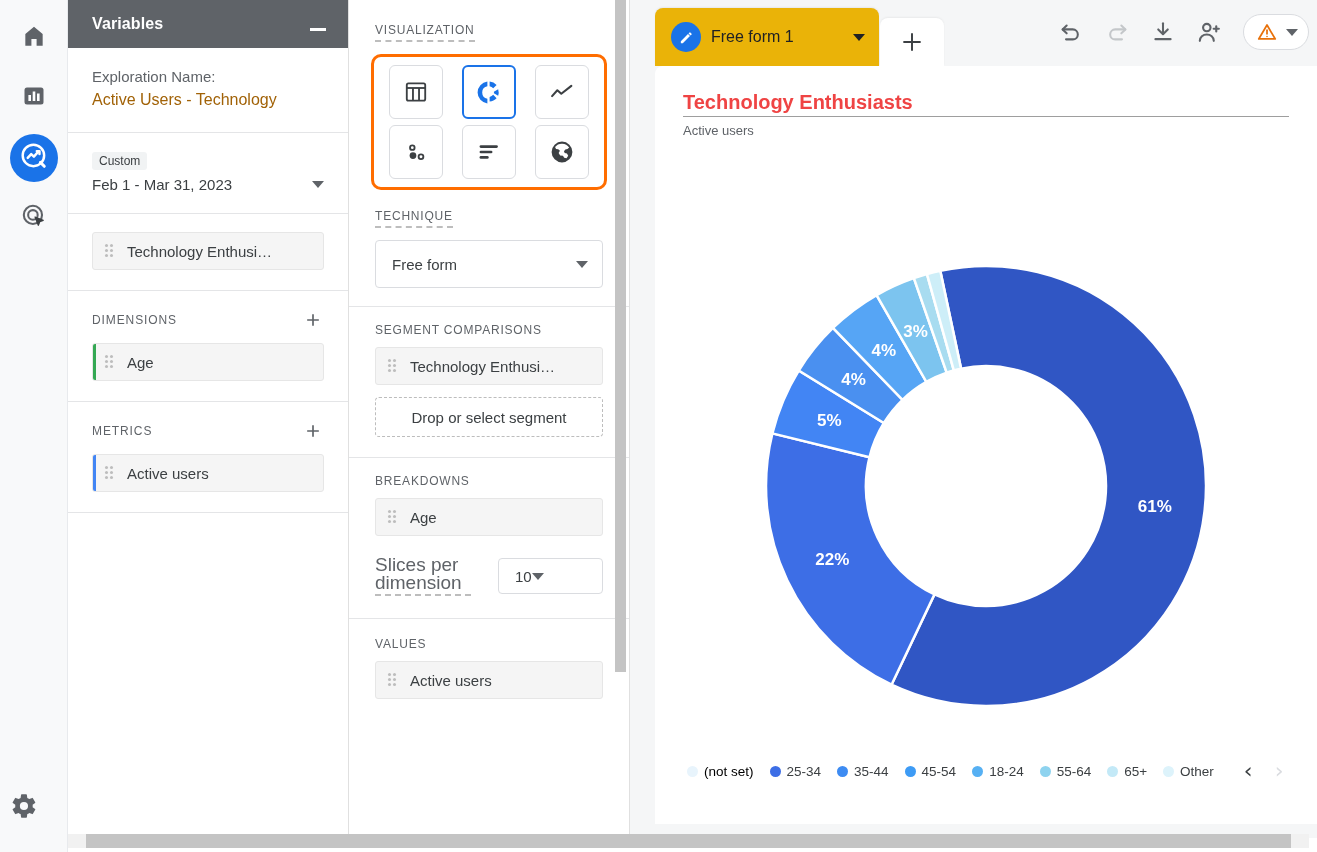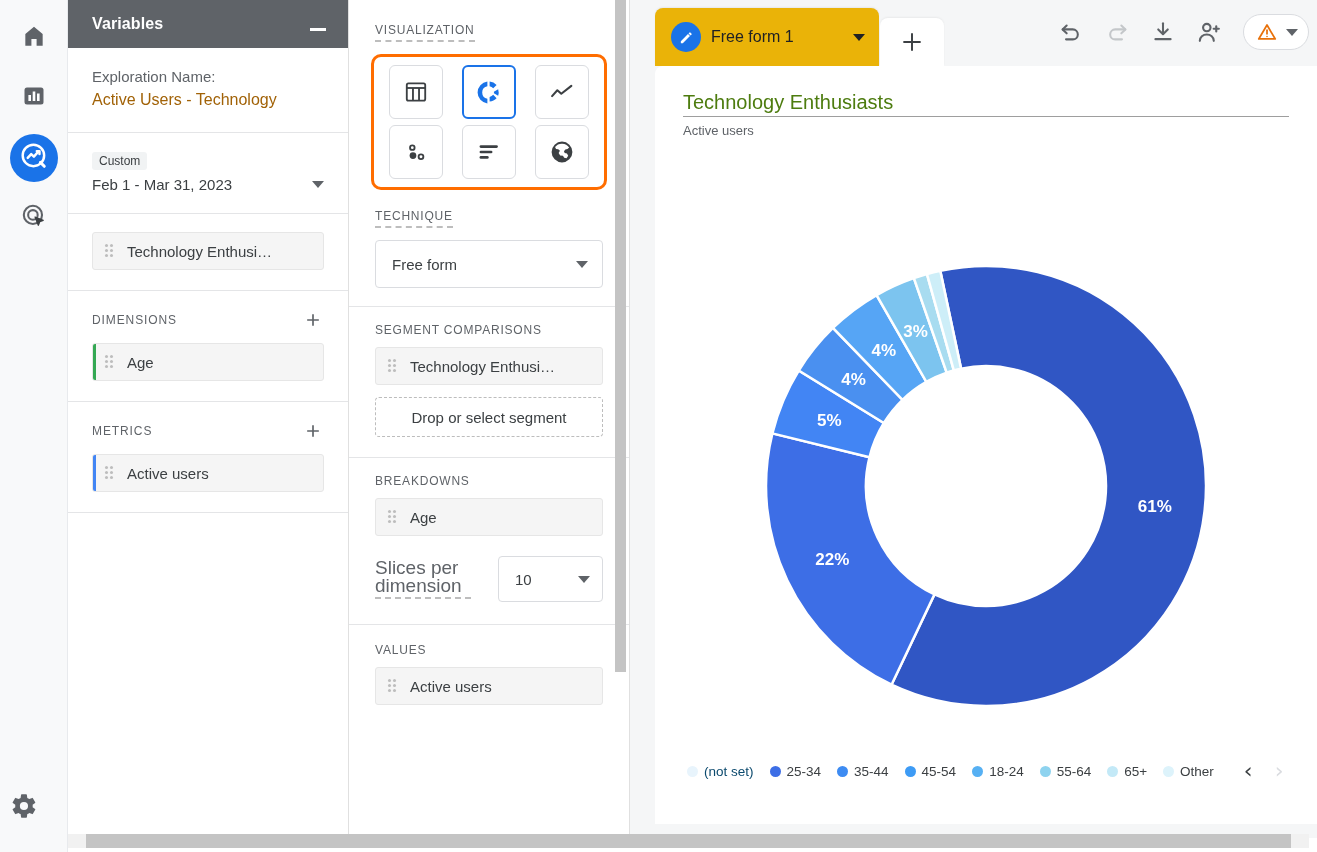--- a/index.html
+++ b/index.html
@@ -147,22 +147,22 @@
     height: 40px; border: 1px dashed #bdbdbd; border-radius: 4px;
     display: flex; align-items: center; justify-content: center;
     font-size: 15px; color: #3c4043; cursor: pointer;
   }
   .slices-row { display: flex; align-items: center; justify-content: space-between; margin-top: 20px; }
   .slices-label {
     font-size: 19px; color: #5f6368; line-height: 18px; width: 96px;
     border-bottom: 2px dashed #bdbdbd; padding-bottom: 2px;
   }
   .slices-select {
-    width: 105px; height: 46px; border: 1px solid #dadce0; border-radius: 4px;
-    display: flex; align-items: center; justify-content: space-between;
+    width: 105px; height: 36px; border: 1px solid #dadce0; border-radius: 4px;
+    display: flex; align-items: center; justify-content: flex-start;
     padding: 0 12px 0 16px; font-size: 15px; color: #3c4043; cursor: pointer;
   }
 
   
   .main { flex: 1; height: 838px; background: #f5f6f7; position: relative; display: flex; flex-direction: column; }
   .tabbar { height: 66px; display: flex; align-items: flex-end; padding-left: 25px; position: relative; flex: 0 0 66px; }
   .tab {
     height: 58px; min-width: 224px;
     background: #eab308; border-radius: 8px 8px 0 0;
     display: flex; align-items: center; padding: 0 14px 0 16px; gap: 10px;
@@ -201,21 +201,21 @@
 
   .donut-wrap { position: absolute; left: 0; right: 0; top: 140px; height: 560px; display: flex; align-items: center; justify-content: center; }
 
   .legend {
     position: absolute; left: 0; right: 0; bottom: 56px;
     display: flex; align-items: center; padding-left: 32px; gap: 0;
   }
   .legend-item { display: flex; align-items: center; gap: 6px; margin-right: 16px; cursor: pointer; }
   .legend-dot { width: 11px; height: 11px; border-radius: 50%; flex: 0 0 11px; }
   .legend-label { font-size: 13.5px; color: #3c4043; white-space: nowrap; }
-  .legend-label.muted { color: #0c4a6e; }
+  .legend-label.muted { color: #000000; }
   .legend-nav { display: flex; align-items: center; gap: 22px; margin-left: 14px; }
   .chev { font-size: 22px; line-height: 1; cursor: pointer; font-family: "DejaVu Sans", sans-serif; }
   .chev.on { color: #3c4043; }
   .chev.off { color: #dadce0; }
 
   
   .hscroll {
     position: absolute; left: 68px; right: 8px; bottom: 4px; height: 14px;
     background: #f1f1f1;
   }
@@ -530,21 +530,21 @@
               <circle cx="12" cy="16.9" r=".9" fill="#e8710a" stroke="none"></circle>
           </svg>
           <span class="caret"></span>
         </span>
       </div>
     </div>
 
     <div class="card">
       <div style="padding:0 28px;">
         <div style="display:inline-block;padding-top:22px;">
-          <div style="font-size:20px;color:#4d7c0f;line-height:28px;">Technology Enthusiasts</div>
+          <div style="font-size:20px;color:#ef4444;line-height:28px;font-weight:bold;">Technology Enthusiasts</div>
         </div>
       </div>
       <div class="title-underline"></div>
       <div class="chart-sub">Active users</div>
 
       <div class="donut-wrap">
         <svg id="donut-svg" width="560" height="560" viewBox="0 0 560 560">
             <path d="M234.259428020093 64.80752783856275 A220 220 0 1 1 185.5449905534544 478.69134654144597 L228.47908575642967 388.377098113516 A120 120 0 1 0 255.0505971018689 162.62228791194332 Z" fill="#3056c4" stroke="#ffffff" stroke-width="2.5"></path>
             <text x="448.8345505200872" y="305.87195387172915" text-anchor="middle" fill="#ffffff" font-size="17" font-weight="bold" font-family="&quot;Liberation Sans&quot;, sans-serif">61%</text>
             <path d="M185.5449905534544 478.69134654144597 A220 220 0 0 1 66.38860173133045 227.36759050068255 L163.48469185345297 251.2914130003723 A120 120 0 0 0 228.47908575642967 388.377098113516 Z" fill="#3d6ee6" stroke="#ffffff" stroke-width="2.5"></path>

